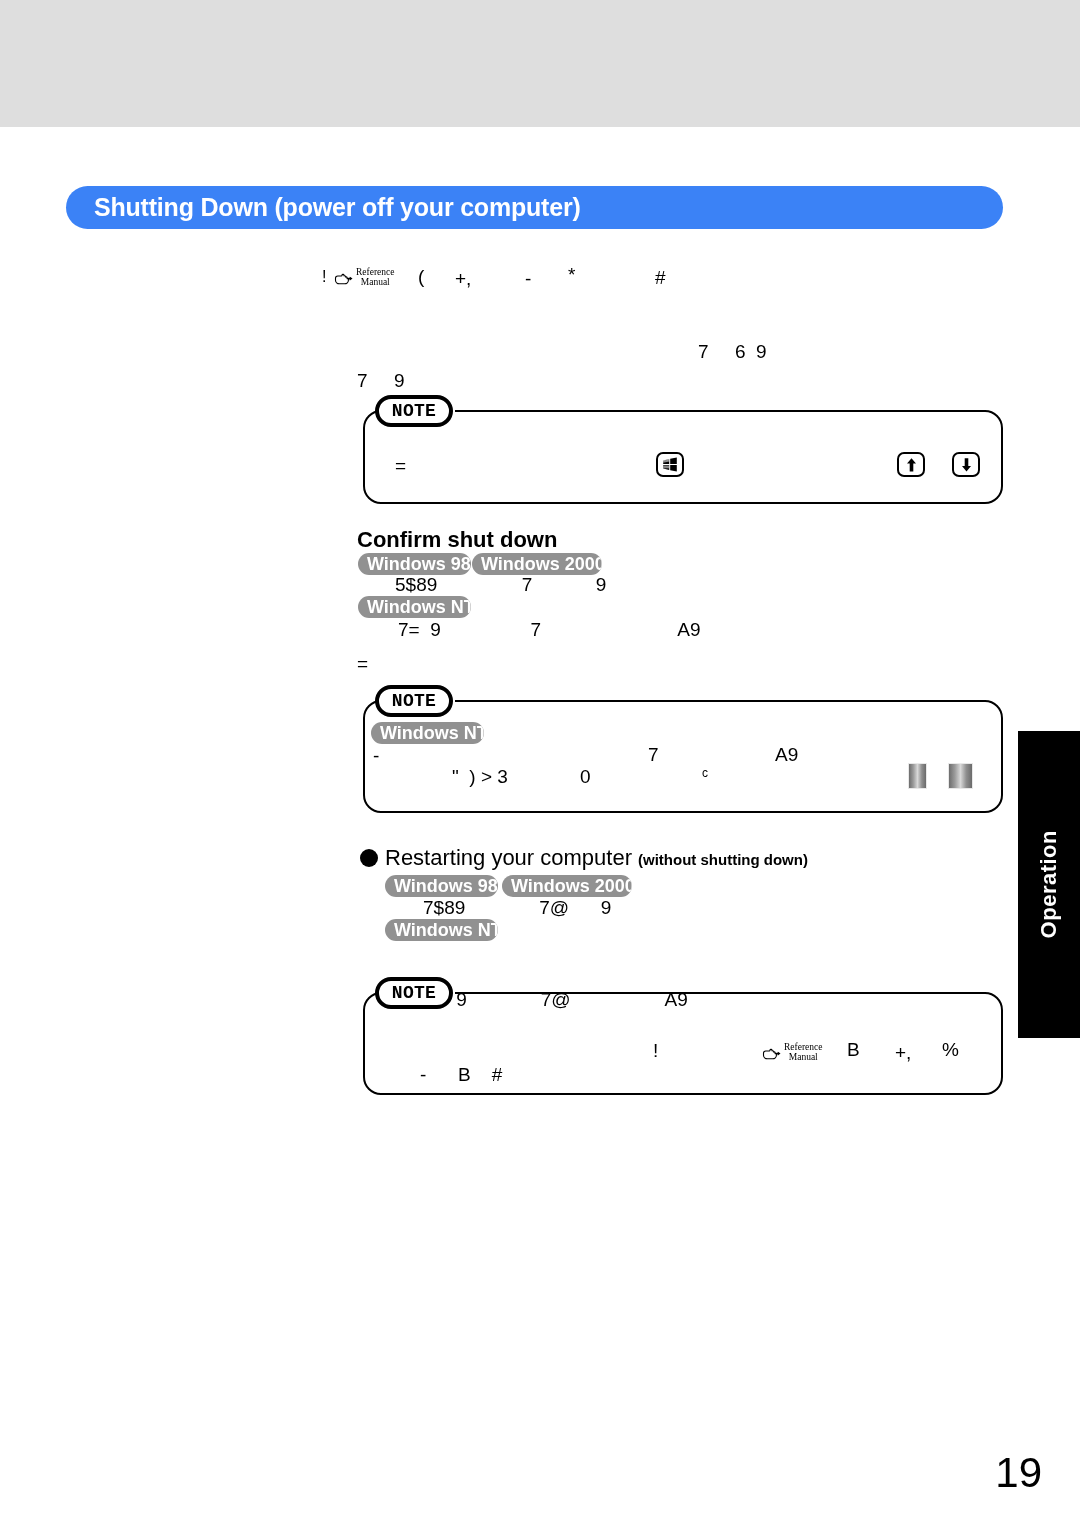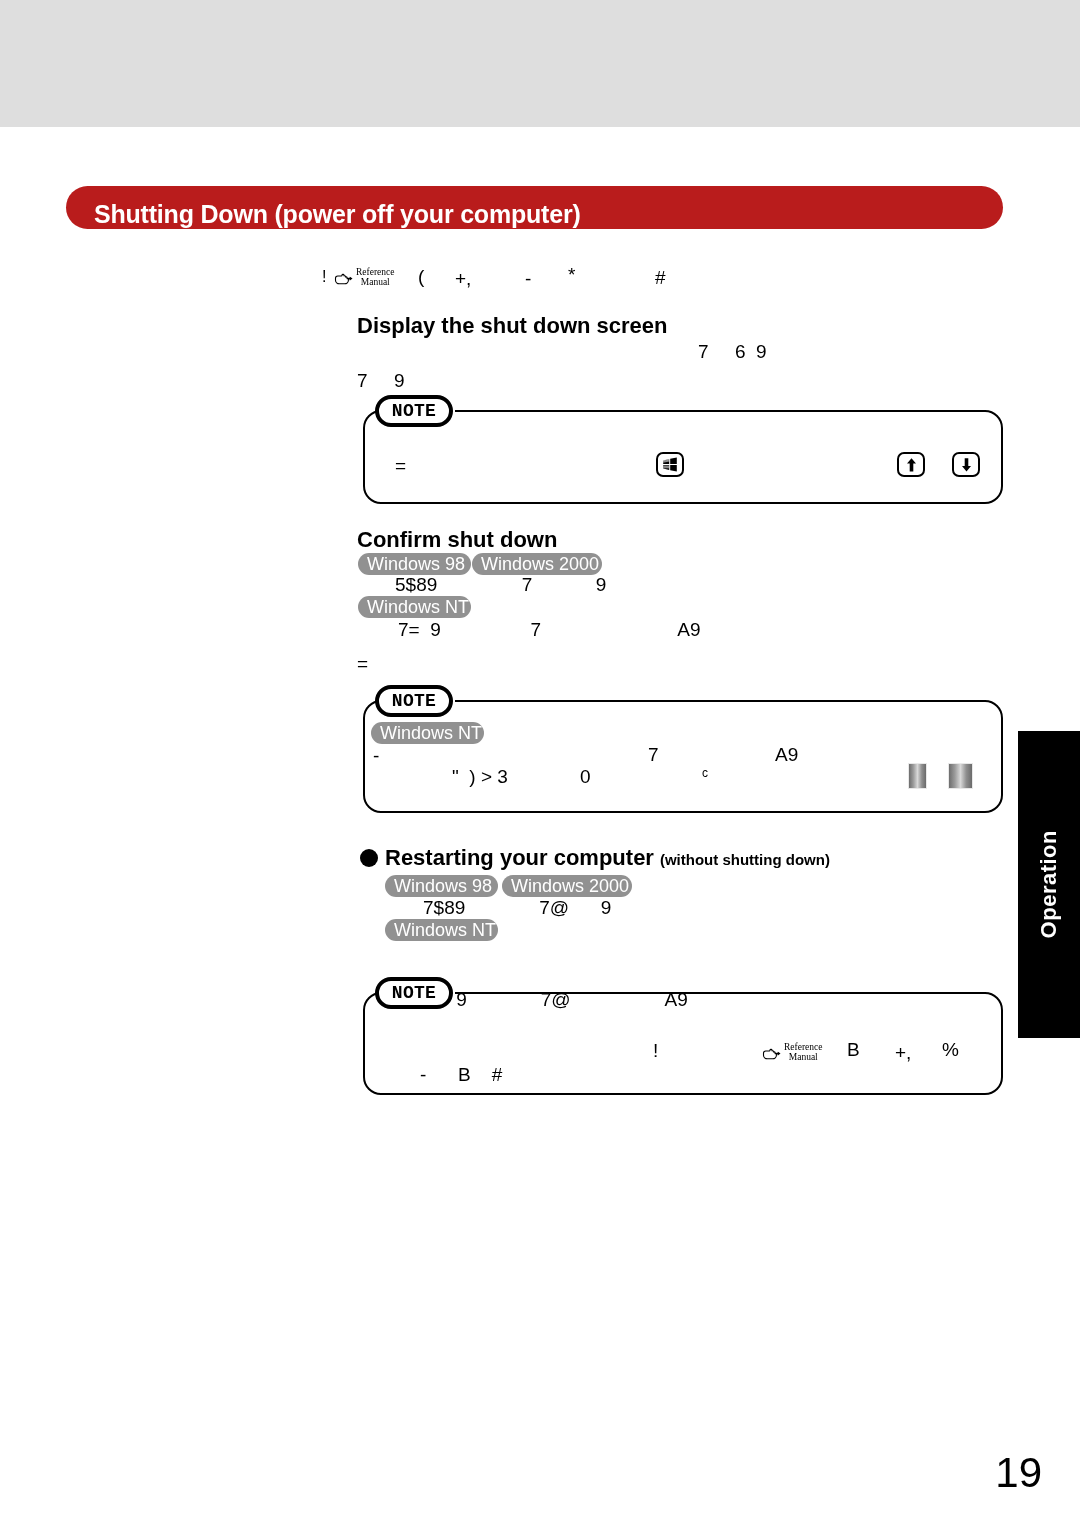--- a/index.html
+++ b/index.html
@@ -25,24 +25,24 @@
     background: #dedede;
   }
 
   
   .title-bar {
     position: absolute;
     left: 66px;
     top: 186px;
     width: 937px;
     height: 43px;
-    background: #b91c1c;
+    background: #3b82f6;
     border-radius: 22px;
     display: flex;
-    align-items: flex-end;
+    align-items: center;
   }
   .title-bar .title-text {
     color: #ffffff;
     font-size: 25px;
     font-weight: bold;
     letter-spacing: -0.2px;
     margin-left: 28px;
     white-space: nowrap;
   }
 
@@ -96,21 +96,21 @@
     width: 18px;
     height: 18px;
     border-radius: 50%;
     background: #000;
     margin-right: 7px;
     position: relative;
     top: 2px;
   }
   .subheading-main {
     font-size: 22px;
-    font-weight: bold;
+    font-weight: normal;
   }
   .subheading-sub {
     font-size: 15px;
     font-weight: bold;
     margin-left: 6px;
   }
 
   
   .glyph {
     position: absolute;
@@ -122,21 +122,21 @@
   .glyph.tiny  { font-size: 12px; }
 
   
   .os-badge {
     position: absolute;
     height: 22px;
     background: #919191;
     border-radius: 11px;
     color: #ffffff;
     font-size: 18px;
-    font-weight: normal;
+    font-weight: bold;
     display: flex;
     align-items: center;
     padding-left: 9px;
     box-sizing: border-box;
     overflow: hidden;
     white-space: nowrap;
   }
 
   
   .note-box {
@@ -250,21 +250,20 @@
       <span>Manual</span>
     </span>
   </span>
 
   <span class="glyph" style="left:418px; top:266px;">(</span>
   <span class="glyph" style="left:455px; top:268px;">+,</span>
   <span class="glyph" style="left:525px; top:268px;">-</span>
   <span class="glyph" style="left:568px; top:264px;">*</span>
   <span class="glyph" style="left:655px; top:267px;">#</span>
 
-  <div class="heading" style="left:357px; top:313px;">Display the shut down screen</div>
   <span class="glyph" style="left:698px; top:341px;">7     6  9</span>
   <span class="glyph" style="left:357px; top:370px;">7     9</span>
 
   <div class="note-box" style="left:363px; top:410px; width:640px; height:94px;"></div>
   <div class="note-mask" style="left:381px; top:407px; width:74px; height:8px;"></div>
   <div class="note-badge" style="left:375px; top:395px;">NOTE</div>
 
   <span class="glyph" style="left:395px; top:455px;">=</span>
 
   <div class="key-icon" style="left:656px; top:452px;">

